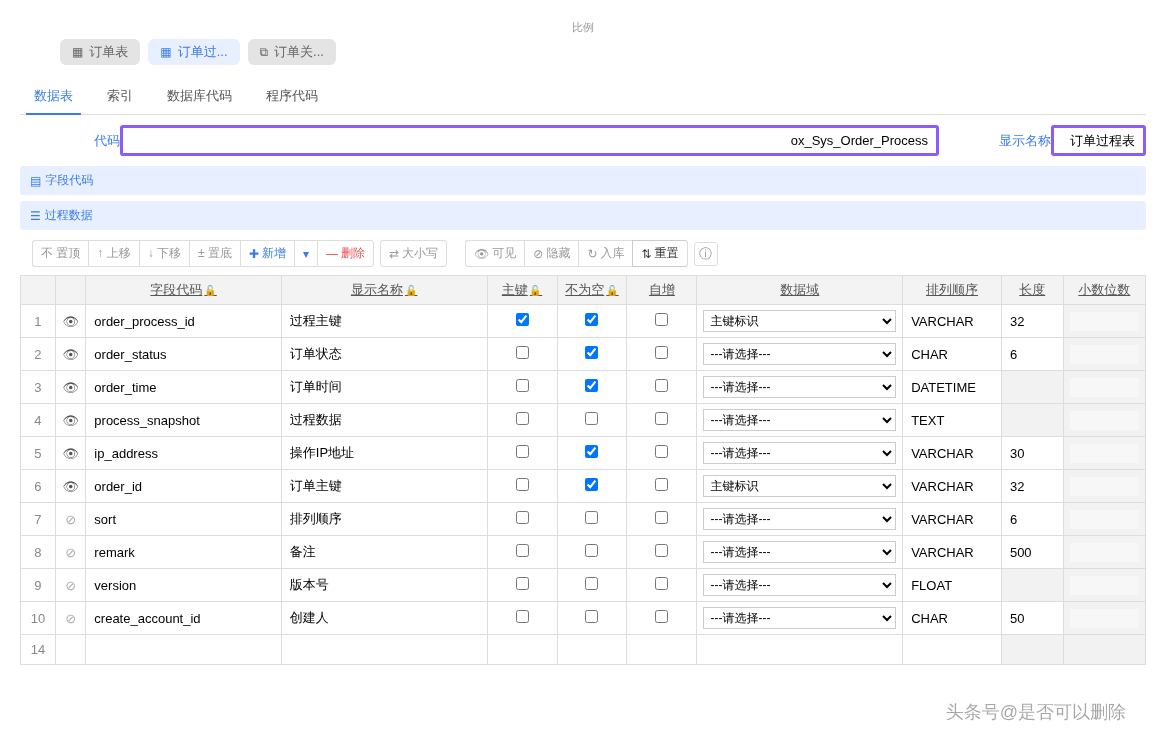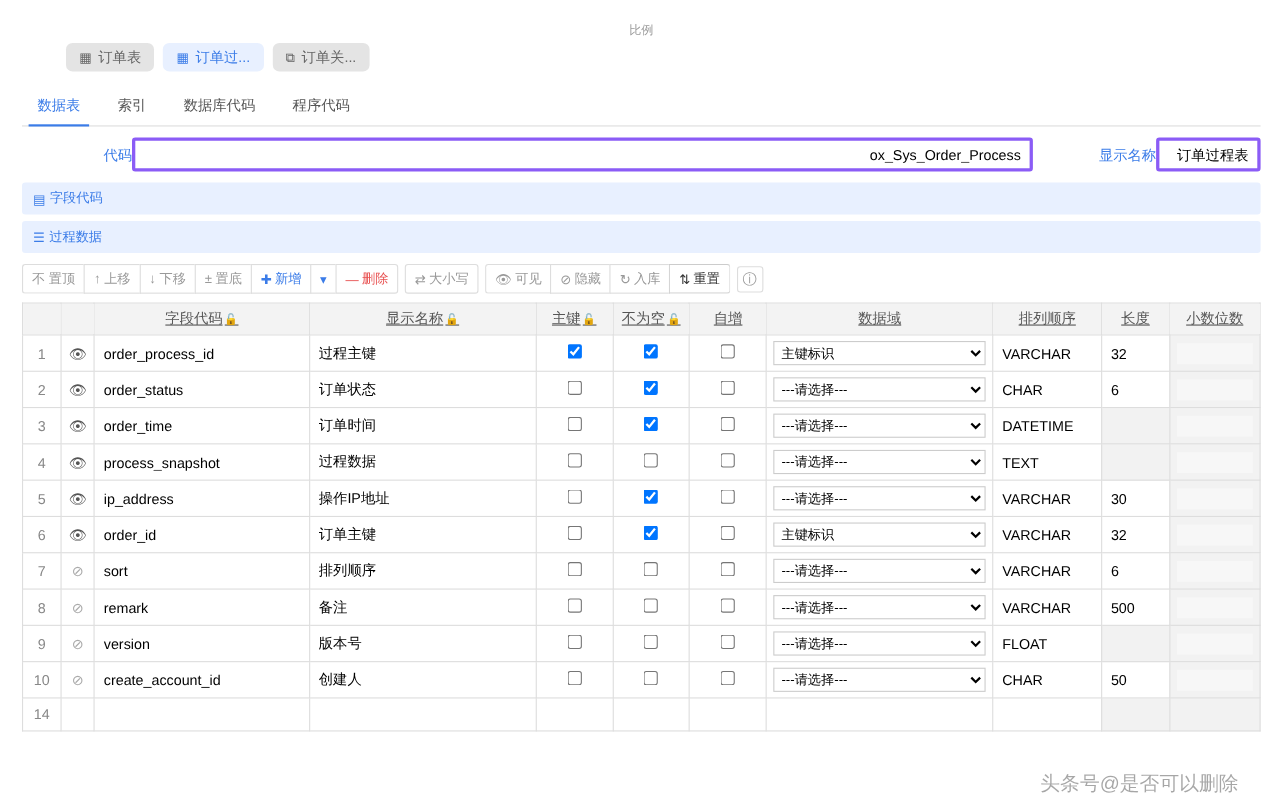--- a/index.html
+++ b/index.html
@@ -101,21 +101,21 @@
       background: #fff;
       color: #999;
       font-size: 12px;
       cursor: pointer;
     }
     .tool-btn.enabled { color: #333; border-color: #ccc; }
     .tool-btn.blue { color: #3b7ce8; }
     .tool-btn.red { color: #e85050; }
     .tool-group { display: flex; }
     .tool-group .tool-btn { border-radius: 0; border-right: none; }
-    .tool-group .tool-btn:first-child { border-radius: 3px 0 0 3px; }
+    .tool-group .tool-btn:first-child { border-radius: 3px 0 0 3px; margin-left: 12px; }
     .tool-group .tool-btn:last-child { border-radius: 0 3px 3px 0; border-right: 1px solid #ddd; }
     .info-btn {
       width: 24px; height: 24px;
       border: 1px solid #ddd; border-radius: 3px;
       display: flex; align-items: center; justify-content: center;
       color: #999; cursor: pointer;
     }
     table {
       width: 100%;
       border-collapse: collapse;

